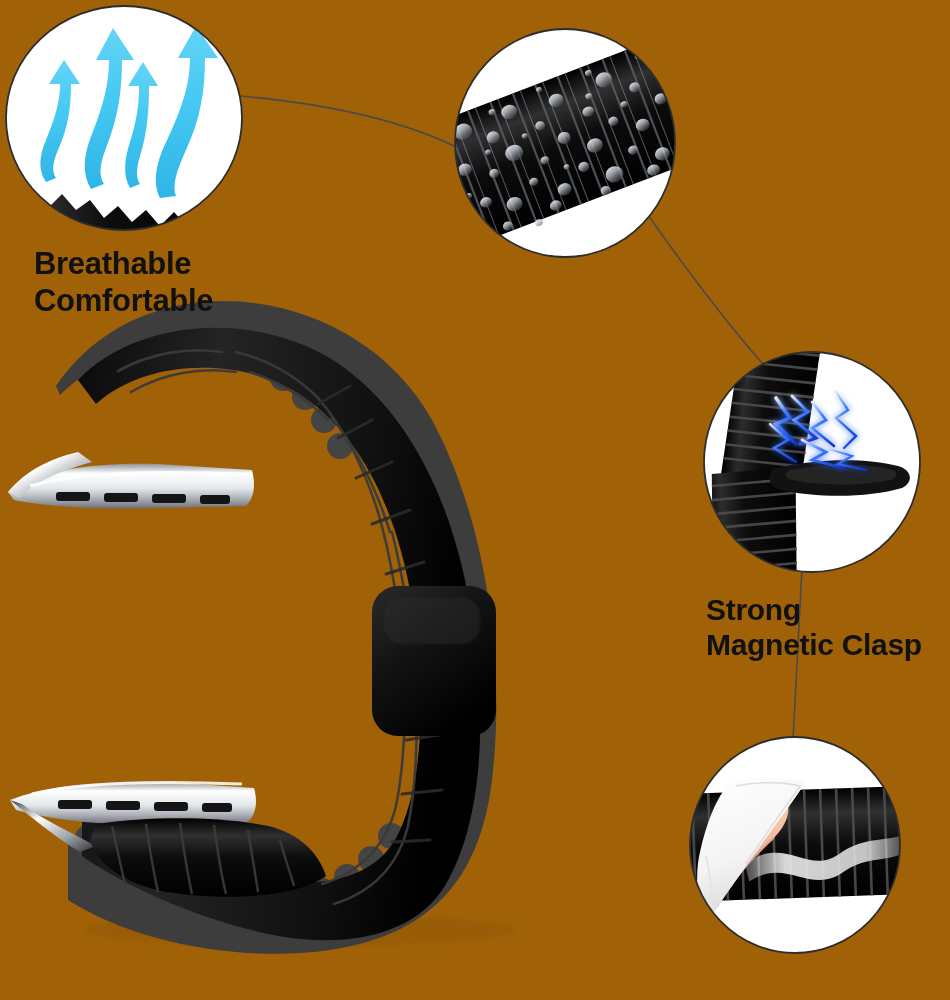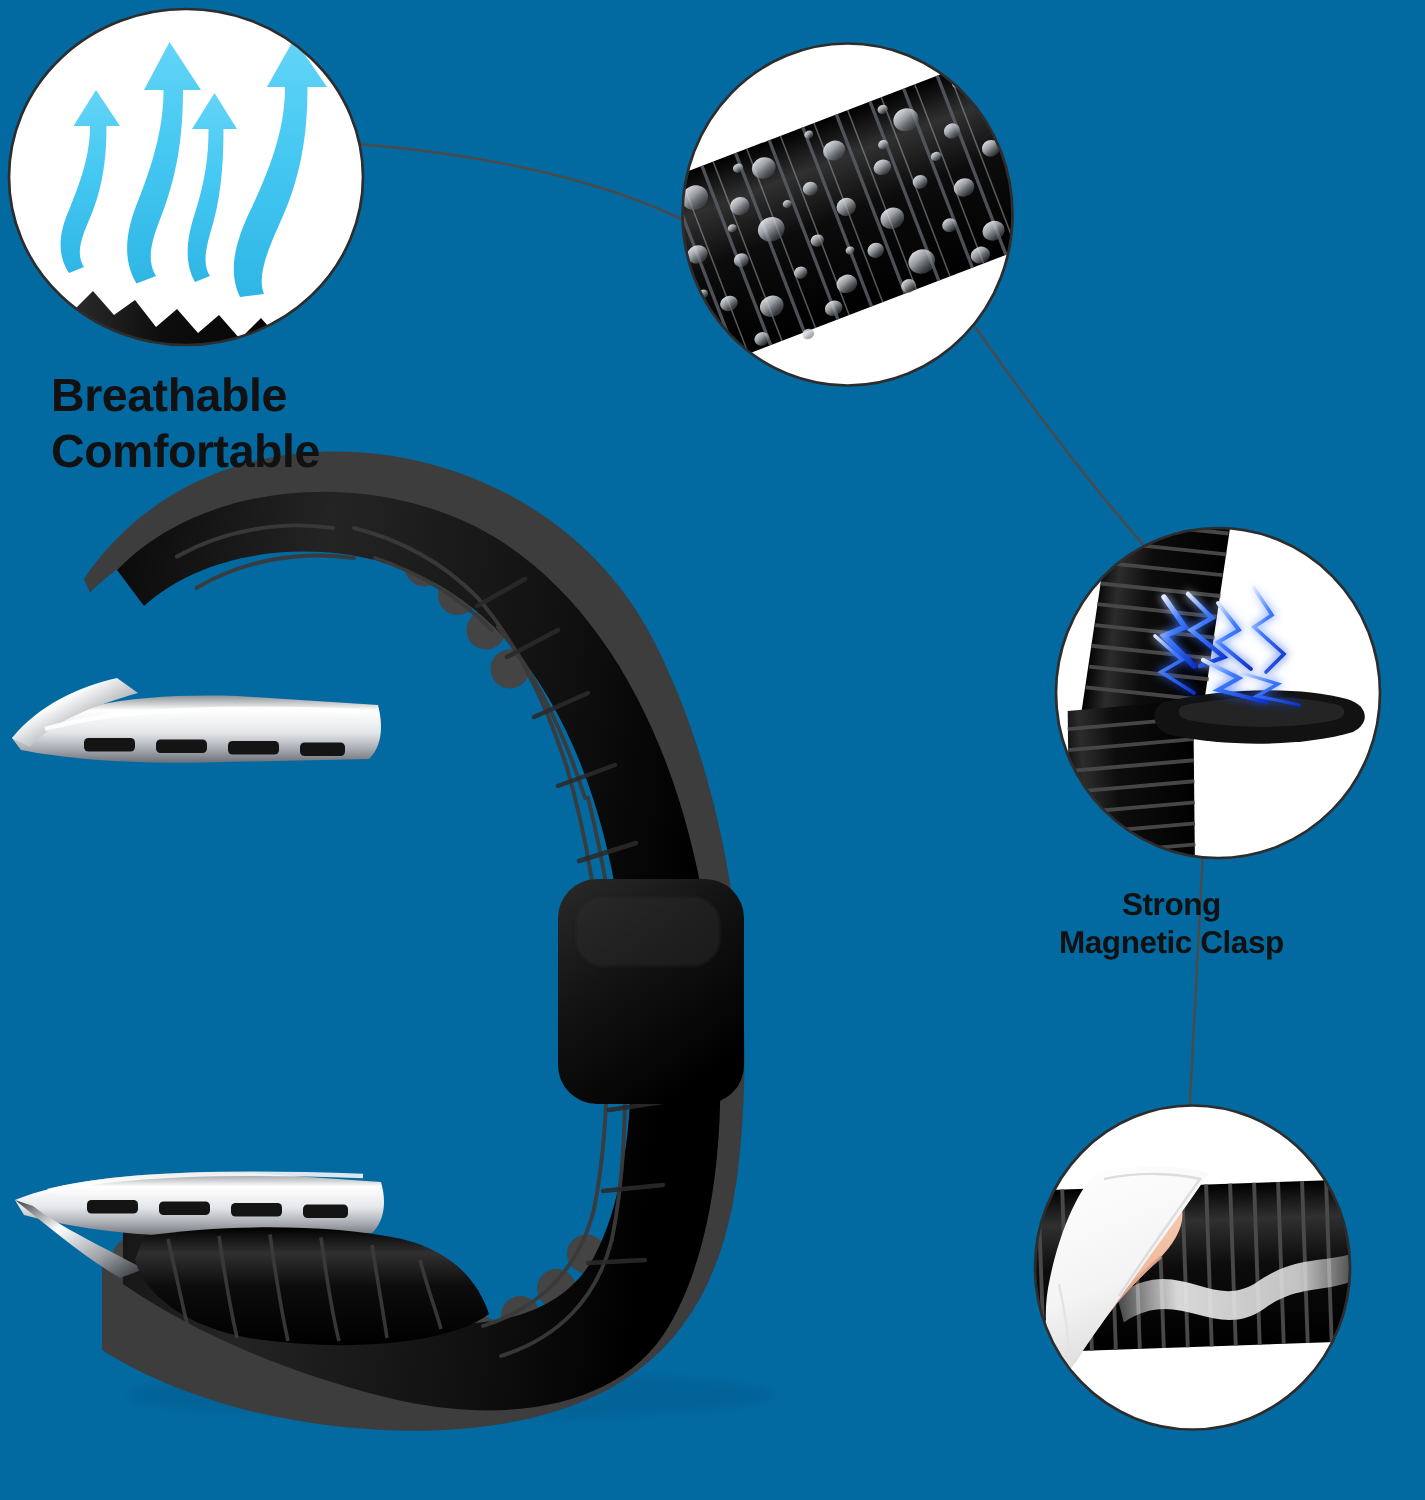--- a/index.html
+++ b/index.html
@@ -1,24 +1,24 @@
 <!DOCTYPE html>
 <html><head>
 <meta charset="utf-8">
 <style>
   html,body{margin:0;padding:0;background:#fff;}
   body{width:950px;height:1000px;overflow:hidden;
        font-family:"Liberation Sans","DejaVu Sans",sans-serif;}
-  #stage{position:relative;width:950px;height:1000px;background:#0369a1;}
+  #stage{position:relative;width:950px;height:1000px;background:#a16207;}
   #art{position:absolute;left:0;top:0;width:950px;height:1000px;}
   .lbl{position:absolute;font-weight:700;color:#111111;line-height:1.18;
        letter-spacing:-0.3px;white-space:pre-line;}
   #lbl-breathable{left:34px;  top:246px; font-size:31px;}
   #lbl-sweat     {left:497px; top:274px; font-size:31px;}
-  #lbl-magnetic  {left:706px; top:592px; font-size:21px; text-align:center;}
+  #lbl-magnetic  {left:706px; top:592px; font-size:30px; text-align:left;}
   #lbl-dirt      {left:697px; top:955px; font-size:31px;}
 </style>
 </head>
 <body>
 
 <div id="stage">
 
   <svg id="art" viewBox="0 0 950 1000">
     <defs>
 

